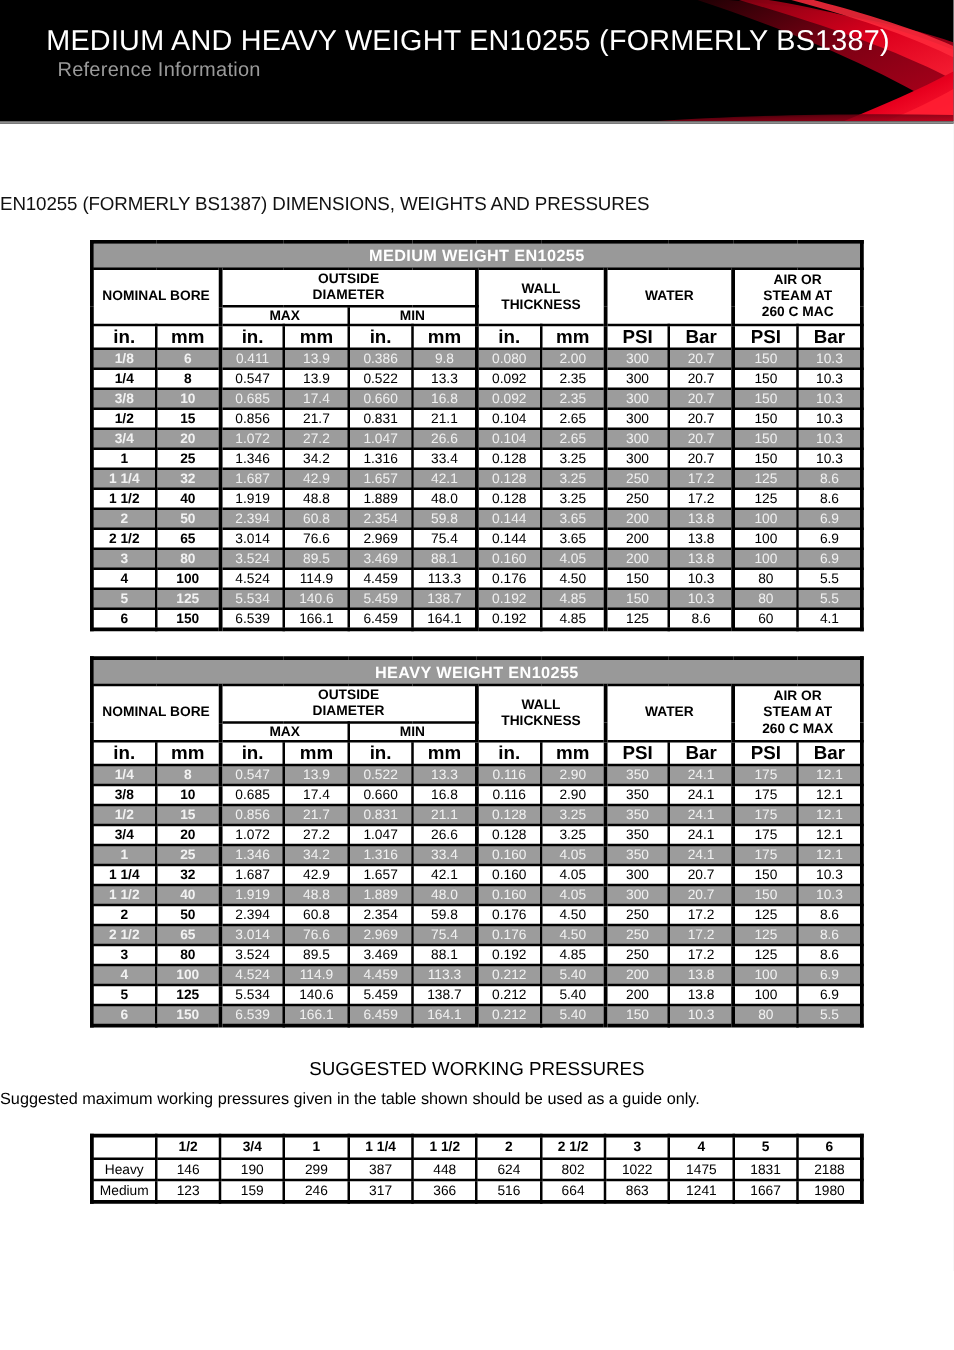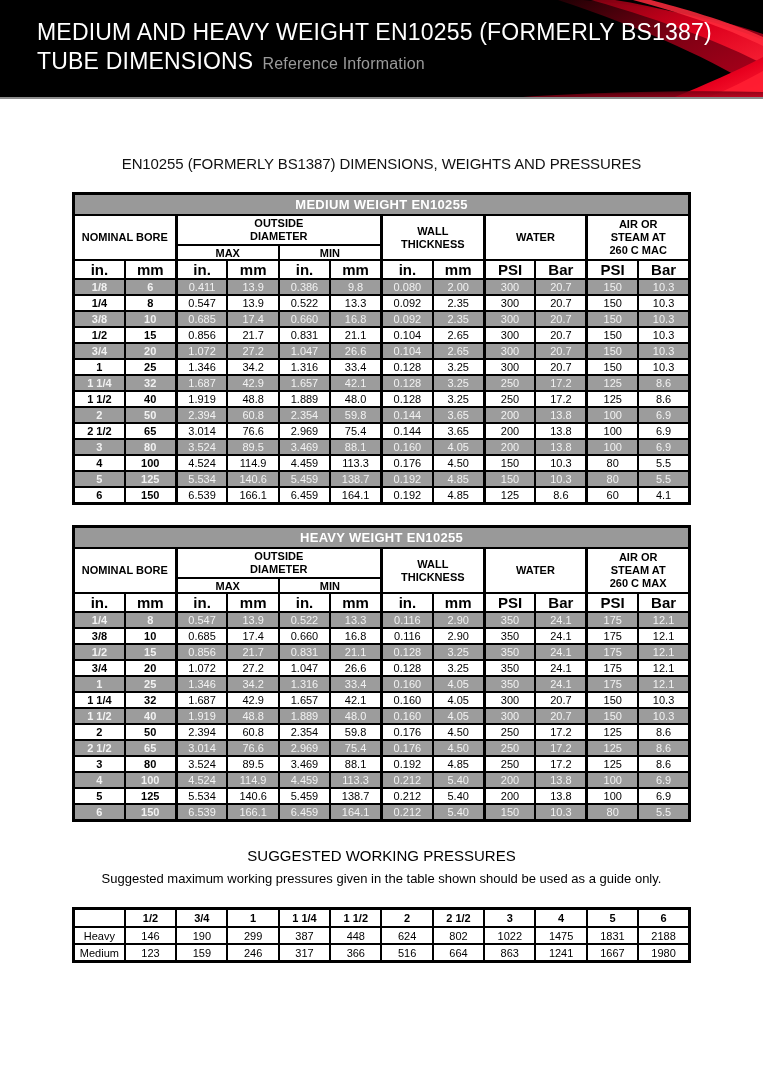--- a/index.html
+++ b/index.html
@@ -15,42 +15,42 @@
     border-bottom:2px solid #8d8d8d; overflow:hidden;
   }
   .swoosh { position:absolute; top:0; right:0; width:300px; height:97px; }
   .masthead-text { position:absolute; left:37px; top:19px; z-index:2; }
   .m-line1 { color:#fff; font-size:23px; line-height:27px; white-space:nowrap; letter-spacing:.2px; }
   .m-line2 { margin-top:2px; white-space:nowrap; display:flex; align-items:baseline; }
   .m-title2 { color:#fff; font-size:23px; letter-spacing:.2px; }
   .m-sub { color:#9a9a9a; font-size:16px; margin-left:9px; letter-spacing:.2px; }
   
   .section-title {
-    margin:56px 0 0 0; text-align:center; font-size:15px; font-weight:500;
+    margin:56px 0 0 0; text-align:left; font-size:15px; font-weight:500;
     letter-spacing:-0.1px; color:#111;
   }
   
   table { border-collapse:collapse; table-layout:fixed; width:619px; margin-left:72px; }
   .dim-table { margin-top:20px; border:3px solid #000; }
   .dim-table th, .dim-table td { border:2px solid #000; text-align:center; padding:0; overflow:hidden; }
   .bar-cell { background:#999999; color:#fff; font-size:13px; font-weight:bold; height:19px; letter-spacing:.3px;margin-top:14px; }
   .grp { font-size:11px; font-weight:bold; line-height:1.18; white-space:pre-line; height:28px; }
   .sub { font-size:11px; font-weight:bold; height:13px; }
   .grp-l { border-left-width:3px !important; }
   .dim-table .units th { font-size:15px; font-weight:bold; height:15px; background:#fff; }
   .dim-table td { font-size:11px; height:14px; line-height:14px; }
   .dim-table td.b { font-weight:bold; }
   .dim-table tr.shade td { background:#9c9c9c; color:#f2f2f2; }
   .dim-table .units th:nth-child(3), .dim-table .units th:nth-child(7),
   .dim-table .units th:nth-child(9), .dim-table .units th:nth-child(11),
   .dim-table tbody td:nth-child(3), .dim-table tbody td:nth-child(7),
   .dim-table tbody td:nth-child(9), .dim-table tbody td:nth-child(11) { border-left-width:3px; }
   
   .swp-title { margin:25px 0 0 0; text-align:center; font-size:15px; font-weight:500; }
-  .swp-note  { margin:7px 0 0 0; text-align:center; font-size:13px; font-weight:400; }
+  .swp-note  { margin:7px 0 0 0; font-size:13px; font-weight:400; }
   
   .weights-table { margin-top:21px; border:3px solid #000; }
   .weights-table th, .weights-table td { border:2px solid #000; text-align:center; padding:0; }
   .weights-table .sizes th { font-size:11px; font-weight:bold; height:16px; background:#fff; }
   .weights-table td { font-size:11px; height:15px; }
   .weights-table td.lbl { font-weight:normal; }
 </style>
 </head>
 <body>
 
@@ -74,21 +74,20 @@
       <path d="M95,0 C180,28 255,62 300,92 L300,34 C250,16 170,4 120,0 Z" fill="url(#gDark)"></path>
       <path d="M128,0 C205,22 262,44 300,64 L300,40 C252,20 190,6 152,0 Z" fill="url(#gBright)" opacity="0.9"></path>
       <path d="M170,0 C230,16 272,32 300,46 L300,37 C265,21 215,7 188,0 Z" fill="#ff2a3c" opacity="0.85"></path>
       <path d="M300,97 L212,97 C243,84 272,72 300,57 Z" fill="url(#gBright)"></path>
       <path d="M300,97 L246,97 C268,88 284,80 300,71 Z" fill="#ff1e32" opacity="0.9"></path>
       <path d="M60,97 L300,97 L300,92 C210,90 120,93 60,97 Z" fill="url(#gDark)" opacity="0.85"></path>
     </svg>
     <div class="masthead-text">
       <div class="m-line1">MEDIUM AND HEAVY WEIGHT EN10255 (FORMERLY BS1387)</div>
       <div class="m-line2">
-        <span class="m-title2">TUBE DIMENSIONS</span>
         <span class="m-sub">Reference Information</span>
       </div>
     </div>
   </header>
 
   <h1 class="section-title">EN10255 (FORMERLY BS1387) DIMENSIONS, WEIGHTS AND PRESSURES</h1>
 
   <table class="dim-table">
     <colgroup>
         <col span="12" style="width:8.3333%">

